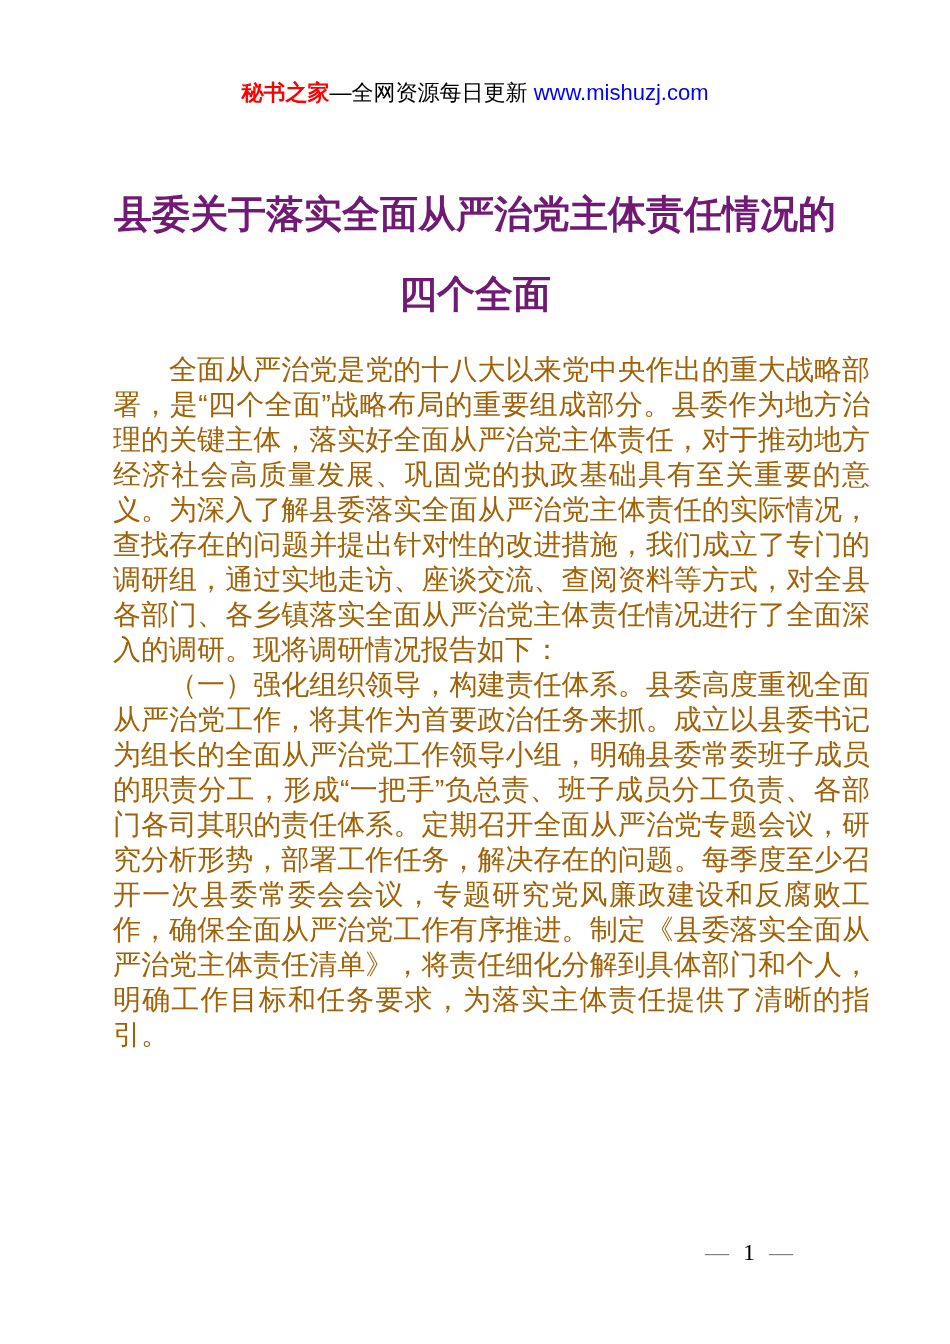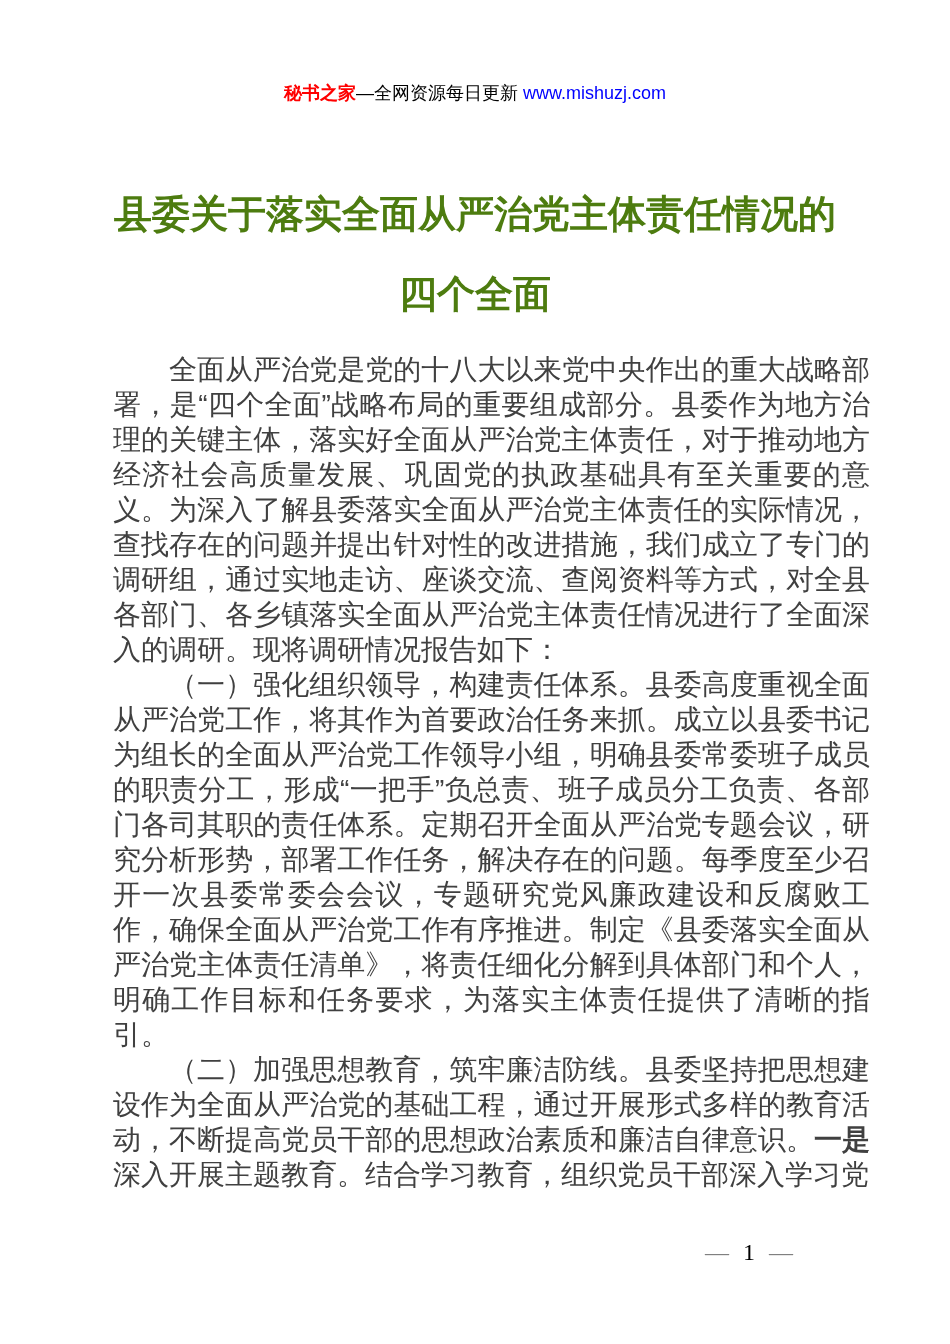--- a/index.html
+++ b/index.html
@@ -11,42 +11,42 @@
   }
   .page {
     position: relative;
     width: 950px; height: 1344px;
     background: #ffffff;
     overflow: hidden;
   }
   .doc-header {
     padding-top: 76px;
     text-align: center;
-    font-size: 18px;
+    font-size: 22px;
     line-height: 34px;
     white-space: nowrap;
   }
   .doc-header .brand { color: #ff0000; font-weight: bold; }
   .doc-header .tagline { color: #000000; }
   .doc-header .url { color: #0000ff; }
   .doc-title {
     margin-top: 64px;
     text-align: center;
     font-weight: bold;
     font-size: 38px;
     line-height: 80px;
-    color: #4d7c0f;
+    color: #701a75;
   }
   .doc-body {
     margin: 18px 80px 0 113px;
     font-size: 28px;
     line-height: 35px;
     text-align: justify;
     text-justify: inter-ideograph;
-    color: #404040;
+    color: #a16207;
   }
   .doc-body p {
     margin: 0;
     text-indent: 2em;
     word-break: break-all;
   }
   .doc-body b { font-weight: bold; }
   .page-number {
     position: absolute;
     bottom: 80px;
@@ -70,20 +70,19 @@
   </div>
 
   <div class="doc-title">
     <div>县委关于落实全面从严治党主体责任情况的</div>
     <div>四个全面</div>
   </div>
 
   <div class="doc-body">
       <p><span>全面从严治党是党的十八大以来党中央作出的重大战略部署，是“四个全面”战略布局的重要组成部分。县委作为地方治理的关键主体，落实好全面从严治党主体责任，对于推动地方经济社会高质量发展、巩固党的执政基础具有至关重要的意义。为深入了解县委落实全面从严治党主体责任的实际情况，查找存在的问题并提出针对性的改进措施，我们成立了专门的调研组，通过实地走访、座谈交流、查阅资料等方式，对全县各部门、各乡镇落实全面从严治党主体责任情况进行了全面深入的调研。现将调研情况报告如下：</span></p>
       <p><span>（一）强化组织领导，构建责任体系。县委高度重视全面从严治党工作，将其作为首要政治任务来抓。成立以县委书记为组长的全面从严治党工作领导小组，明确县委常委班子成员的职责分工，形成“一把手”负总责、班子成员分工负责、各部门各司其职的责任体系。定期召开全面从严治党专题会议，研究分析形势，部署工作任务，解决存在的问题。每季度至少召开一次县委常委会会议，专题研究党风廉政建设和反腐败工作，确保全面从严治党工作有序推进。制定《县委落实全面从严治党主体责任清单》，将责任细化分解到具体部门和个人，明确工作目标和任务要求，为落实主体责任提供了清晰的指引。</span></p>
-      <p><span>（二）加强思想教育，筑牢廉洁防线。县委坚持把思想建设作为全面从严治党的基础工程，通过开展形式多样的教育活动，不断提高党员干部的思想政治素质和廉洁自律意识。</span><b>一是</b><span>深入开展主题教育。结合学习教育，组织党员干部深入学习党</span></p>
     </div>
 
   <div class="page-number">
     <span class="dash">—</span><span class="num">1</span><span class="dash">—</span>
   </div>
 
 </div>
 
 </body></html>

